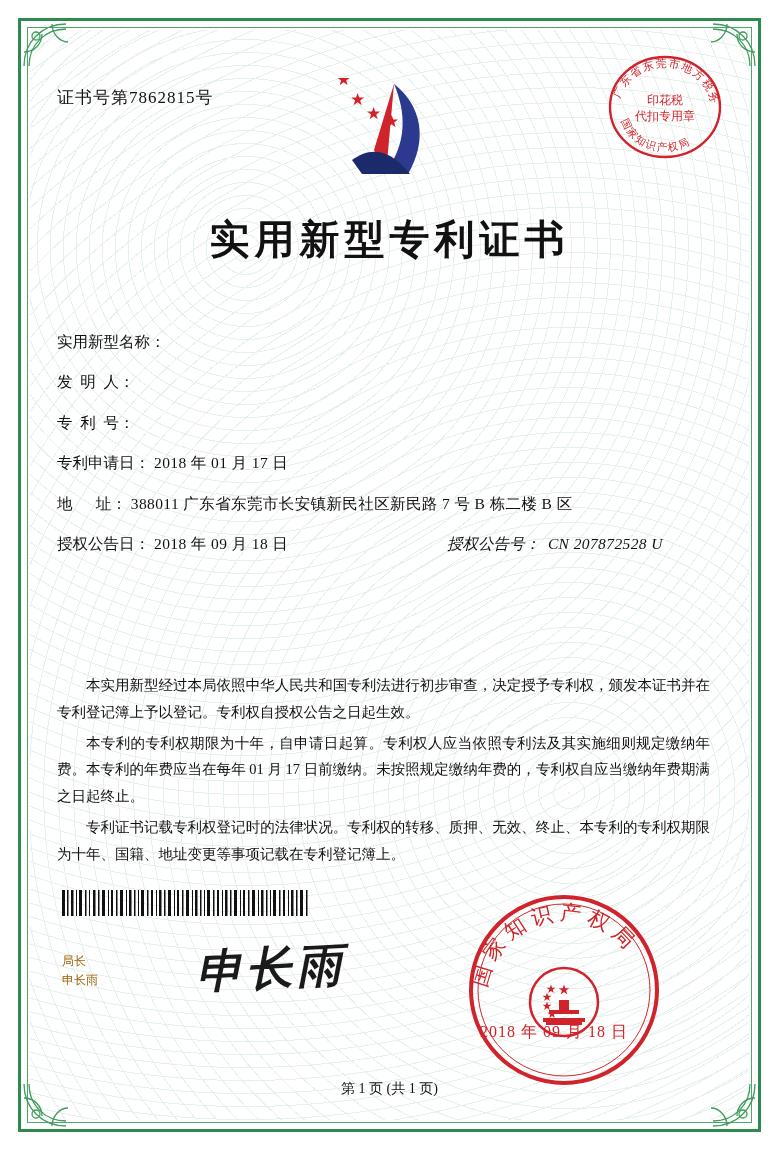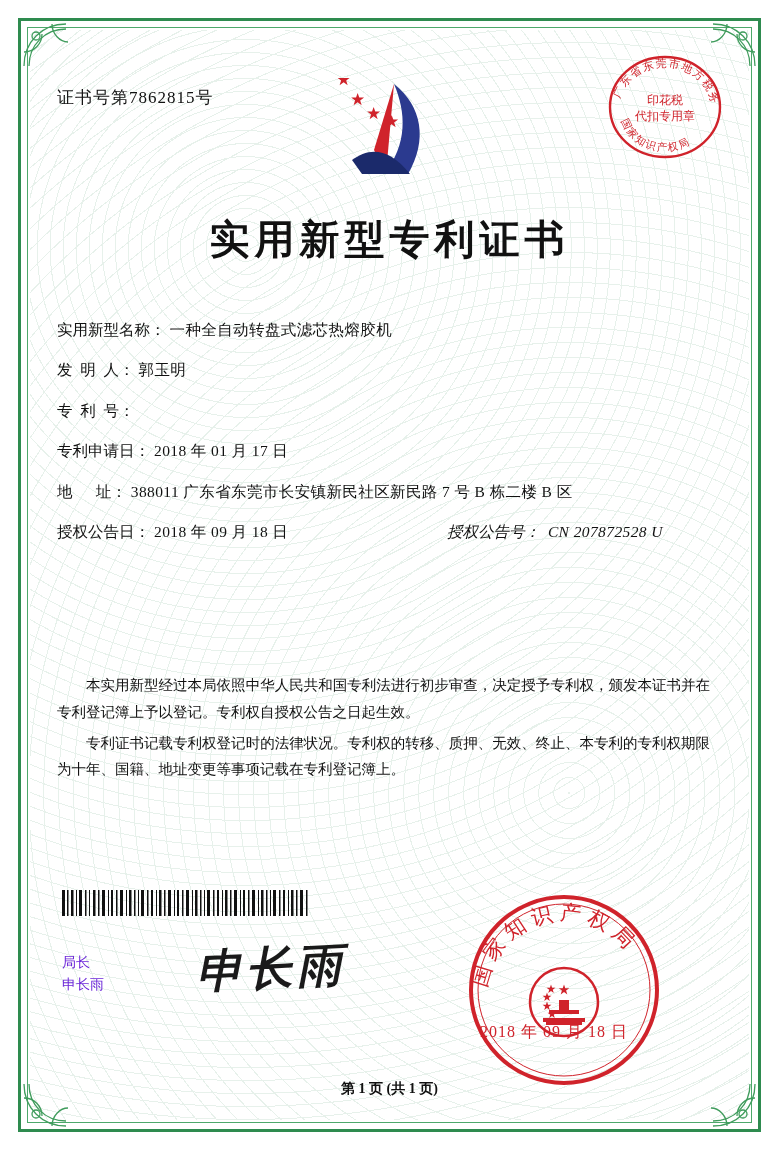--- a/index.html
+++ b/index.html
@@ -84,21 +84,21 @@
     font-size: 40px;
     font-weight: bold;
     letter-spacing: 5px;
     color: #111;
     font-family: "DejaVu Serif", "Liberation Serif", serif;
   }
 
   
   .fields {
     position: absolute;
-    left: 57px; top: 320px;
+    left: 57px; top: 332px;
     width: 660px;
     font-size: 15.5px;
     color: #111;
     line-height: 1.25;
   }
   .field-row {
     display: flex;
     align-items: flex-start;
     margin-bottom: 21px;
   }
@@ -140,23 +140,23 @@
     position: absolute;
     left: 62px; top: 890px;
     width: 250px; height: 26px;
   }
   .barcode svg { display:block; }
 
   
   .sig-label {
     position: absolute;
     left: 62px; top: 952px;
-    font-size: 14px;
+    font-size: 12px;
     line-height: 1.6;
-    color: #6d28d9;
+    color: #a16207;
   }
   .sig-script {
     position: absolute;
     left: 196px; top: 938px;
     font-size: 46px;
     font-family: "DejaVu Serif", serif;
     font-style: italic;
     font-weight: bold;
     color: #1a1a1a;
     letter-spacing: 4px;
@@ -179,21 +179,20 @@
     font-family: "Liberation Serif", serif;
   }
 
   
   .footer {
     position: absolute;
     left: 0; right: 0; top: 1080px;
     text-align: center;
     font-size: 14px;
     color: #111;
-    font-weight: bold;
   }
 </style>
 </head>
 <body>
 
 <div class="page">
 
   <div class="border-outer"></div>
   <div class="border-inner"></div>
   <div class="guilloche"></div>
@@ -267,25 +266,23 @@
       <text x="59" y="56" text-anchor="middle" font-size="12" fill="#d0232b" font-family="'DejaVu Serif',serif">印花税</text>
       <text x="59" y="72" text-anchor="middle" font-size="12" fill="#d0232b" font-family="'DejaVu Serif',serif">代扣专用章</text>
     </svg>
   </div>
 
   <div class="main-title">实用新型专利证书</div>
 
   <div class="fields">
     <div class="field-row">
       <span class="field-label">实用新型名称：</span>
-      <span class="field-value">一种全自动转盘式滤芯热熔胶机</span>
     </div>
     <div class="field-row">
       <span class="field-label">发  明  人：</span>
-      <span class="field-value">郭玉明</span>
     </div>
     <div class="field-row">
       <span class="field-label">专  利  号：</span>
     </div>
     <div class="field-row">
       <span class="field-label">专利申请日：</span>
       <span class="field-value">2018 年 01 月 17 日</span>
     </div>
     <div class="field-row">
       <span class="field-label">地      址：</span>
@@ -296,20 +293,21 @@
       <span class="field-value" style="flex:0 0 auto;">2018 年 09 月 18 日</span>
       <span class="col-right">
         <span class="field-label">授权公告号：</span>
         <span class="field-value">CN 207872528 U</span>
       </span>
     </div>
   </div>
 
   <div class="paragraphs">
     <p>本实用新型经过本局依照中华人民共和国专利法进行初步审查，决定授予专利权，颁发本证书并在专利登记簿上予以登记。专利权自授权公告之日起生效。</p>
+    <p>本专利的专利权期限为十年，自申请日起算。专利权人应当依照专利法及其实施细则规定缴纳年费。本专利的年费应当在每年 01 月 17 日前缴纳。未按照规定缴纳年费的，专利权自应当缴纳年费期满之日起终止。</p>
     <p>专利证书记载专利权登记时的法律状况。专利权的转移、质押、无效、终止、本专利的专利权期限为十年、国籍、地址变更等事项记载在专利登记簿上。</p>
   </div>
 
   <div class="barcode">
     <svg viewBox="0 0 250 26" preserveAspectRatio="none">
       <g fill="#111">
         <rect x="0" y="0" width="3" height="26"></rect>
           <rect x="5" y="0" width="1.5" height="26"></rect>
         <rect x="9" y="0" width="2.5" height="26"></rect>
           <rect x="14" y="0" width="1" height="26"></rect>

